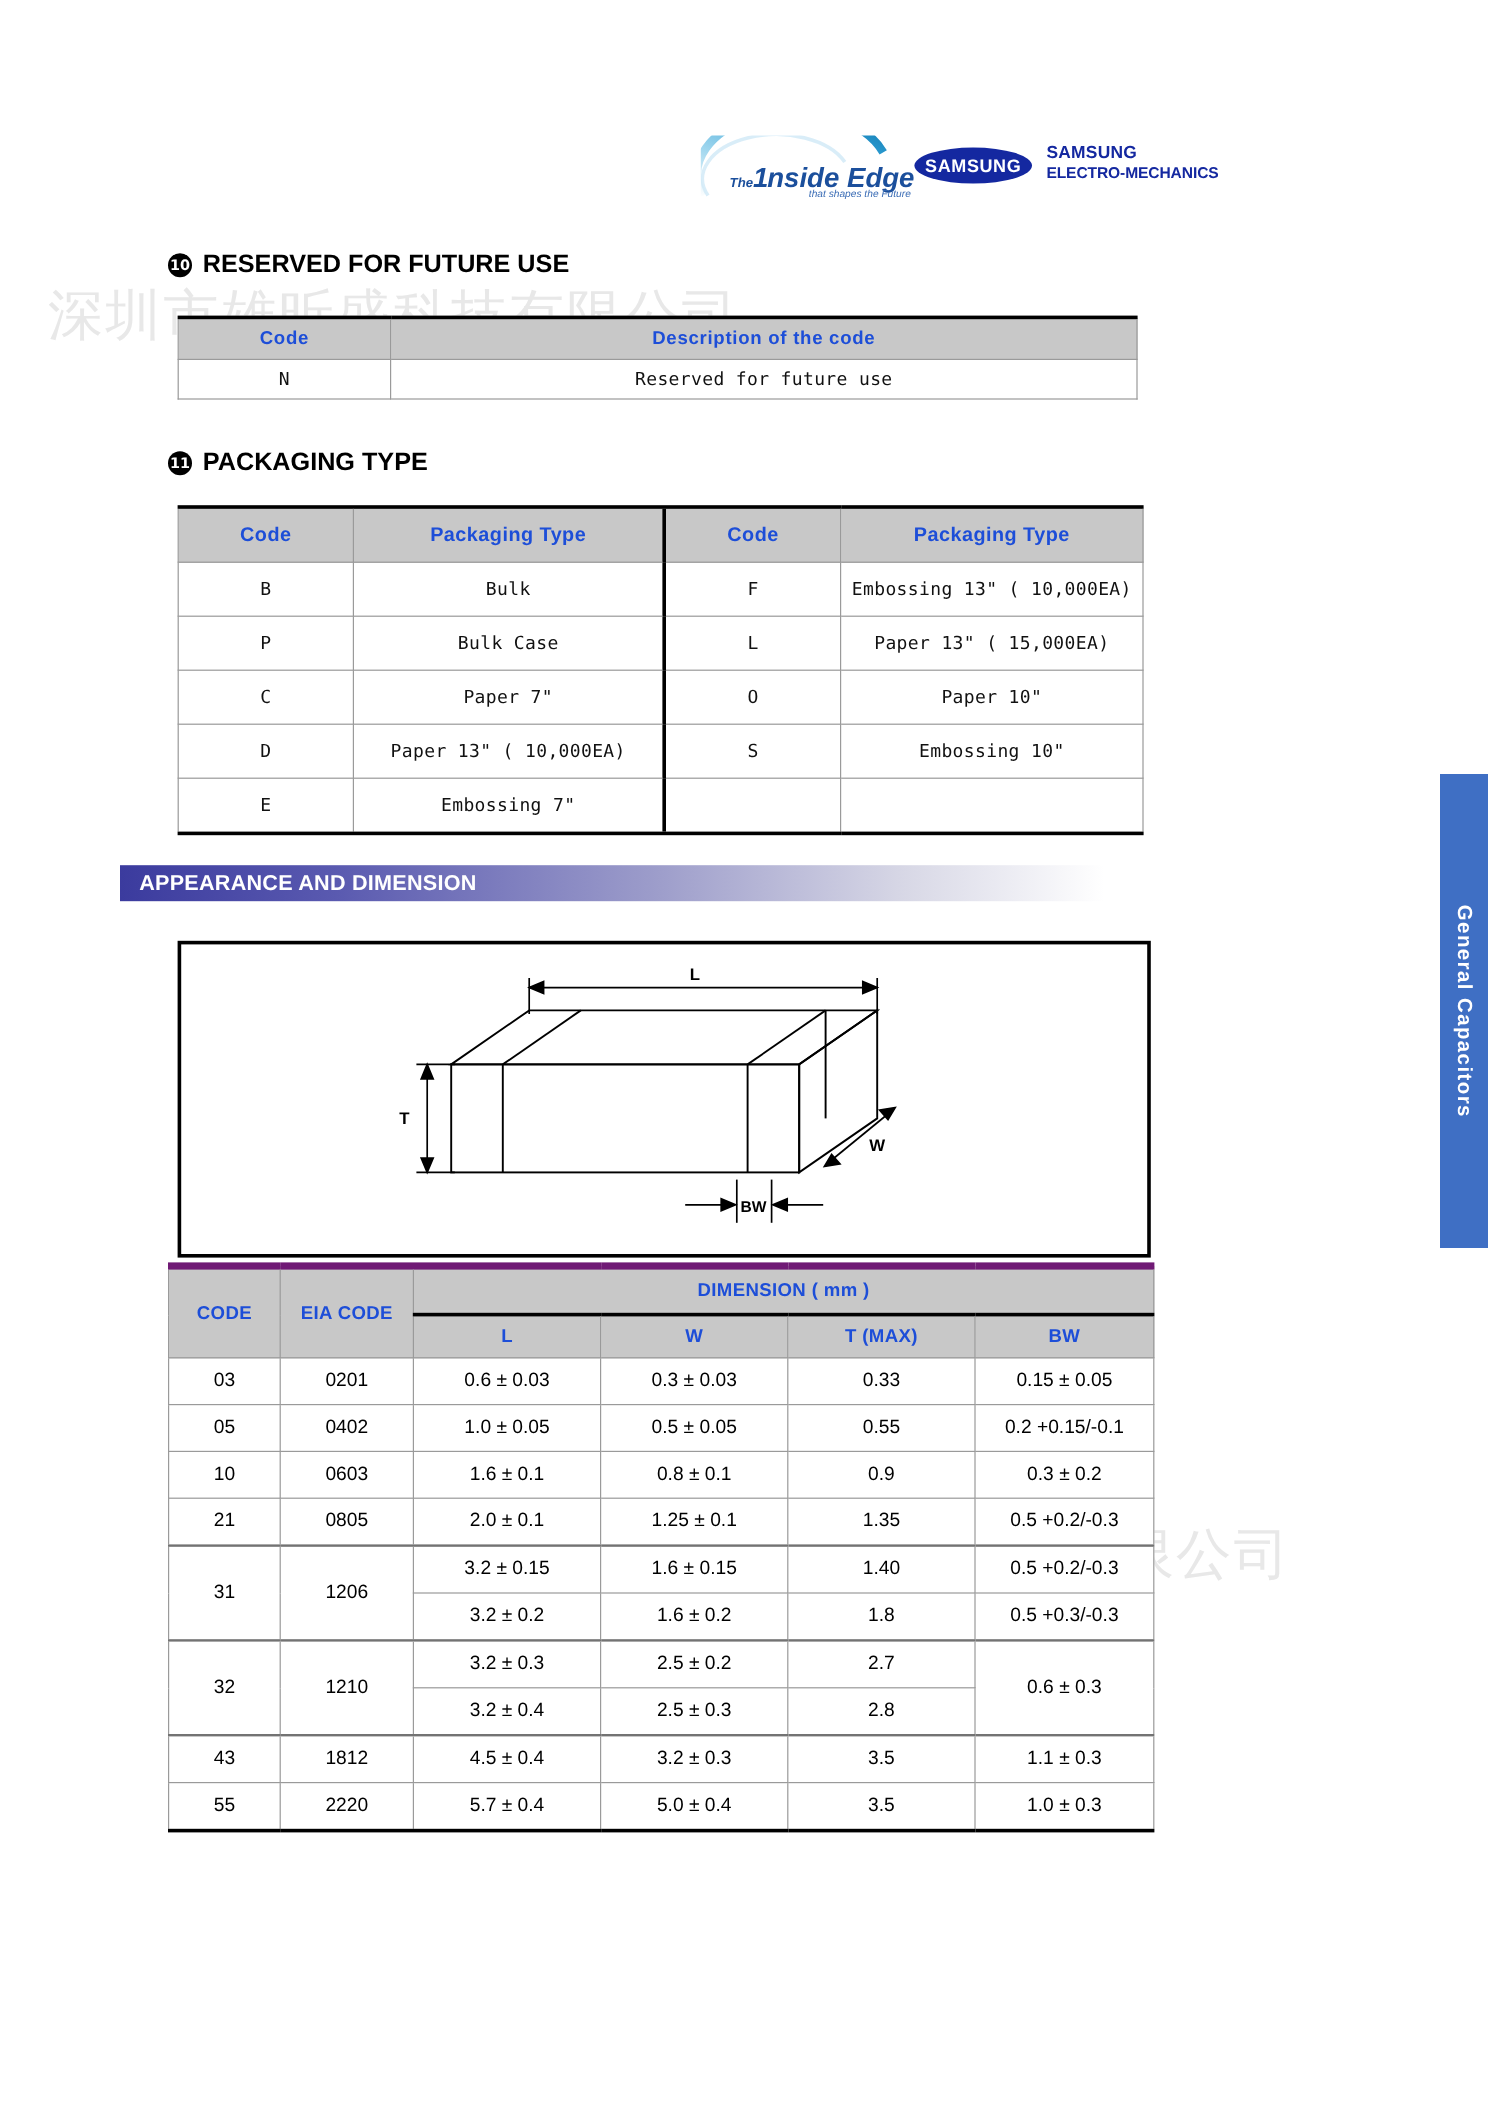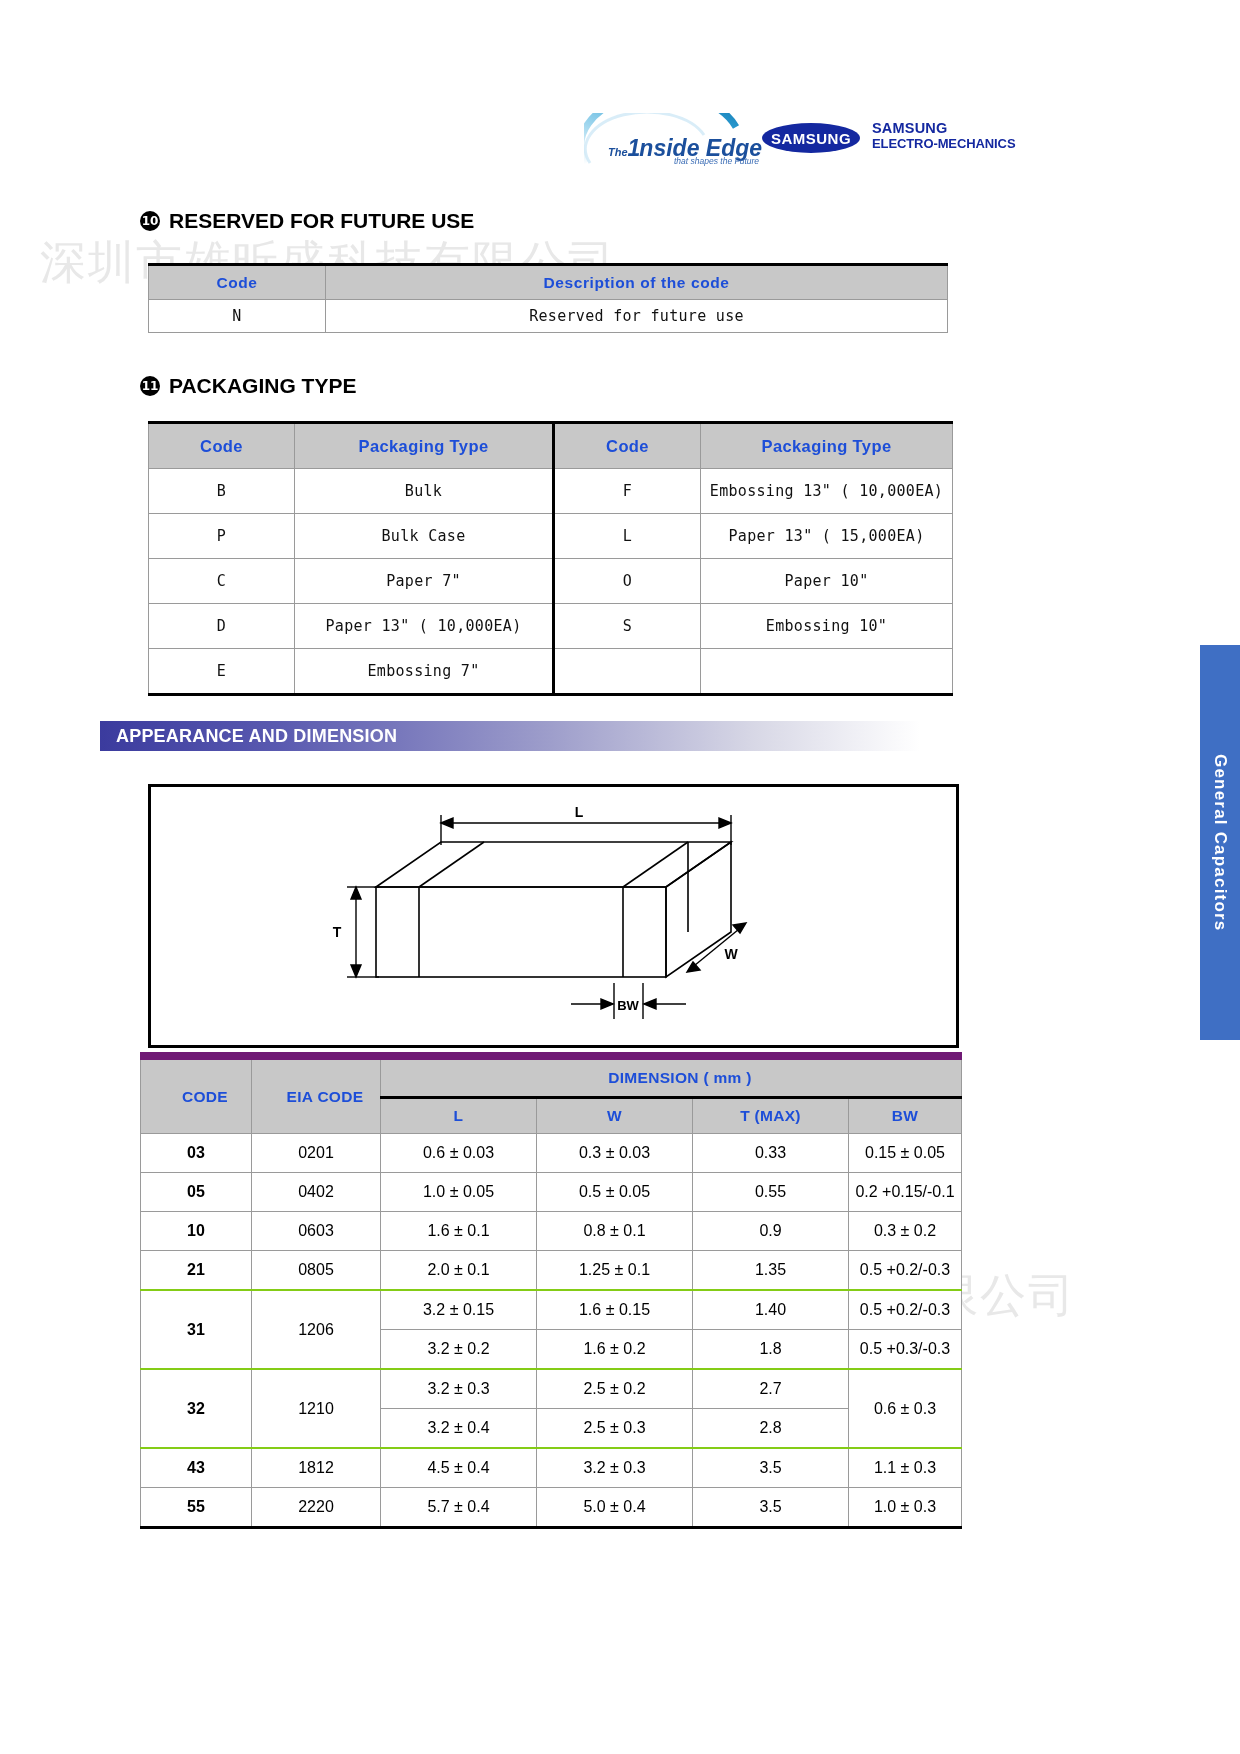--- a/index.html
+++ b/index.html
@@ -210,29 +210,29 @@
     white-space: nowrap;
   }
 
   
   #table-dimension { left: 140px; top: 1052px; width: 822px; }
   #table-dimension th {
     background: #c8c8c8;
     font-size: 15.5px;
     letter-spacing: 0.3px;
   }
-  #table-dimension thead tr:first-child th { border-top: 8px solid #701a75; padding-left: 18px; }
+  #table-dimension thead tr:first-child th { border-top: 6px solid #701a75; }
   #table-dimension tbody td {
     height: 38px;
     font-family: "Liberation Sans", sans-serif;
     font-size: 16px;
     color: #000;
   }
-  #table-dimension tbody td.code-cell { font-weight: bold; }
-  #table-dimension tbody tr.thick-top td { border-top: 2px solid #84cc16; }
+  #table-dimension tbody td.code-cell { font-weight: normal; }
+  #table-dimension tbody tr.thick-top td { border-top: 2px solid #737373; }
   #table-dimension tbody tr:last-child td { border-bottom: 3px solid #000; }
   #table-dimension .w-code { width: 92px; }
   #table-dimension .w-eia  { width: 110px; }
   #table-dimension .w-dim  { width: 155px; }
 </style>
 </head>
 <body>
 
 <div class="watermark wm-1">深圳市雄昕盛科技有限公司</div>
 <div class="watermark wm-2">深圳市雄昕盛科技有限公司</div>

